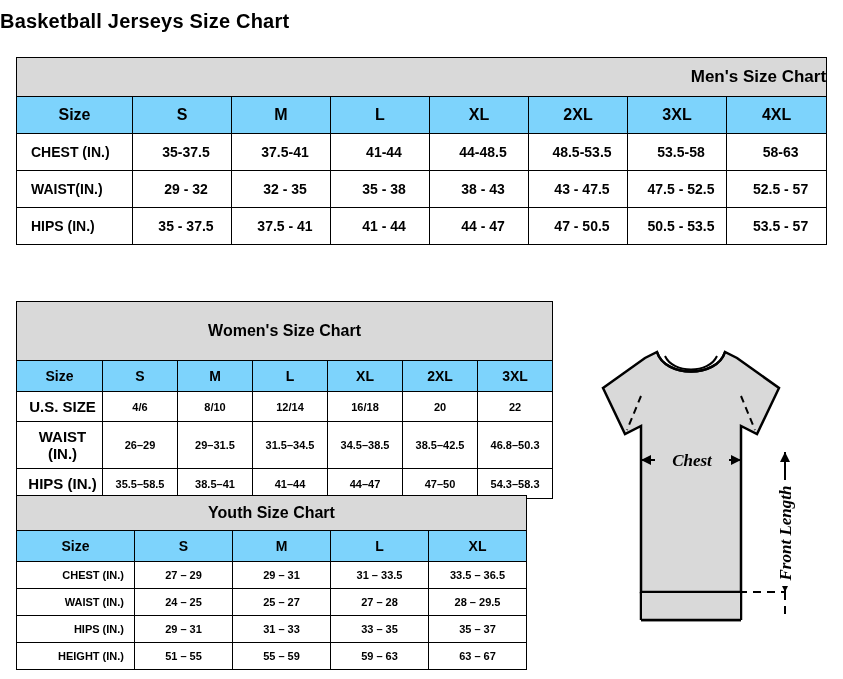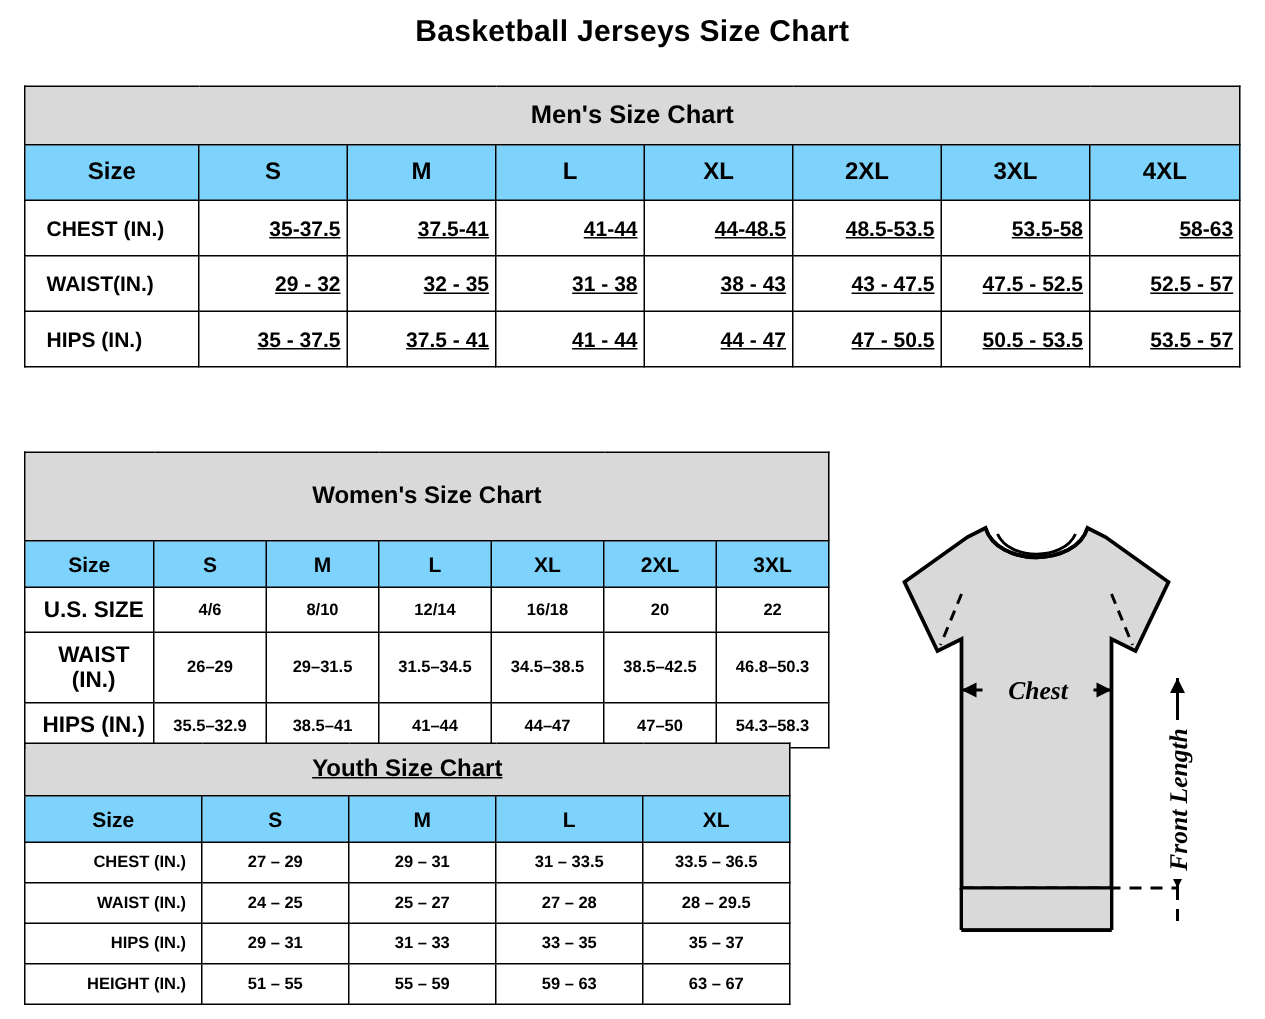--- a/index.html
+++ b/index.html
@@ -9,21 +9,21 @@
   }
   body {
     width: 843px;
     height: 679px;
     position: relative;
     font-family: "Liberation Sans", sans-serif;
     color: #000;
     overflow: hidden;
   }
   #page-title {
-    text-align: center;
+    text-align: left;
     font-size: 20px;
     font-weight: bold;
     margin: 10px 0 0 0;
     letter-spacing: 0.2px;
   }
 
   table {
     border-collapse: collapse;
     table-layout: fixed;
   }
@@ -45,35 +45,34 @@
     font-weight: bold;
   }
 
   
   #men-chart {
     position: absolute;
     left: 16px;
     top: 57px;
     width: 810px;
   }
-  #men-chart .banner td { font-size: 17px; }
+  #men-chart .banner td { font-size: 17px; text-align: right; }
   #men-chart .hdr td {
     font-size: 16px;
     padding: 9px 0;
   }
   #men-chart .rowlabel {
     font-size: 14px;
     padding: 10px 4px;
   }
   #men-chart .cell {
     font-size: 14px;
     padding: 10px 4px;
-    text-align: right;
+    text-align: center;
     padding-left: 12px;
-    text-decoration: underline;
   }
   #men-chart .rowlabel { text-align: left; padding-left: 14px; }
 
   
   #women-chart {
     position: absolute;
     left: 16px;
     top: 301px;
     width: 536px;
   }
@@ -93,21 +92,21 @@
     padding: 6px 2px;
   }
 
   
   #youth-chart {
     position: absolute;
     left: 16px;
     top: 495px;
     width: 510px;
   }
-  #youth-chart .banner td { font-size: 16px; padding: 8px 17px; text-decoration: underline; }
+  #youth-chart .banner td { font-size: 16px; padding: 8px 17px; }
   #youth-chart .hdr td {
     font-size: 14px;
     padding: 7px 0;
   }
   #youth-chart .rowlabel {
     font-size: 11px;
     padding: 7px 2px;
     text-align: right;
     padding-right: 10px;
   }
@@ -169,21 +168,21 @@
       <td class="cell">41-44</td>
       <td class="cell">44-48.5</td>
       <td class="cell">48.5-53.5</td>
       <td class="cell">53.5-58</td>
       <td class="cell">58-63</td>
     </tr>
     <tr>
       <td class="rowlabel">WAIST(IN.)</td>
       <td class="cell">29 - 32</td>
       <td class="cell">32 - 35</td>
-      <td class="cell">31 - 38</td>
+      <td class="cell">35 - 38</td>
       <td class="cell">38 - 43</td>
       <td class="cell">43 - 47.5</td>
       <td class="cell">47.5 - 52.5</td>
       <td class="cell">52.5 - 57</td>
     </tr>
     <tr>
       <td class="rowlabel">HIPS (IN.)</td>
       <td class="cell">35 - 37.5</td>
       <td class="cell">37.5 - 41</td>
       <td class="cell">41 - 44</td>
@@ -231,21 +230,21 @@
       <td class="rowlabel">WAIST  (IN.)</td>
       <td class="cell">26–29</td>
       <td class="cell">29–31.5</td>
       <td class="cell">31.5–34.5</td>
       <td class="cell">34.5–38.5</td>
       <td class="cell">38.5–42.5</td>
       <td class="cell">46.8–50.3</td>
     </tr>
     <tr>
       <td class="rowlabel">HIPS  (IN.)</td>
-      <td class="cell">35.5–32.9</td>
+      <td class="cell">35.5–58.5</td>
       <td class="cell">38.5–41</td>
       <td class="cell">41–44</td>
       <td class="cell">44–47</td>
       <td class="cell">47–50</td>
       <td class="cell">54.3–58.3</td>
     </tr>
   </tbody>
 </table>
 
 <table id="youth-chart">

